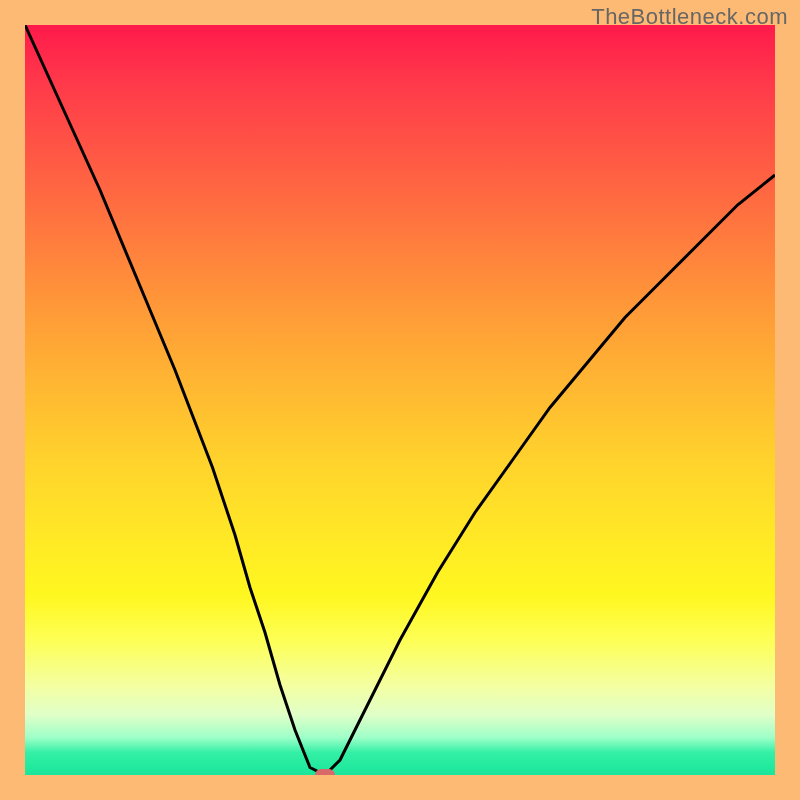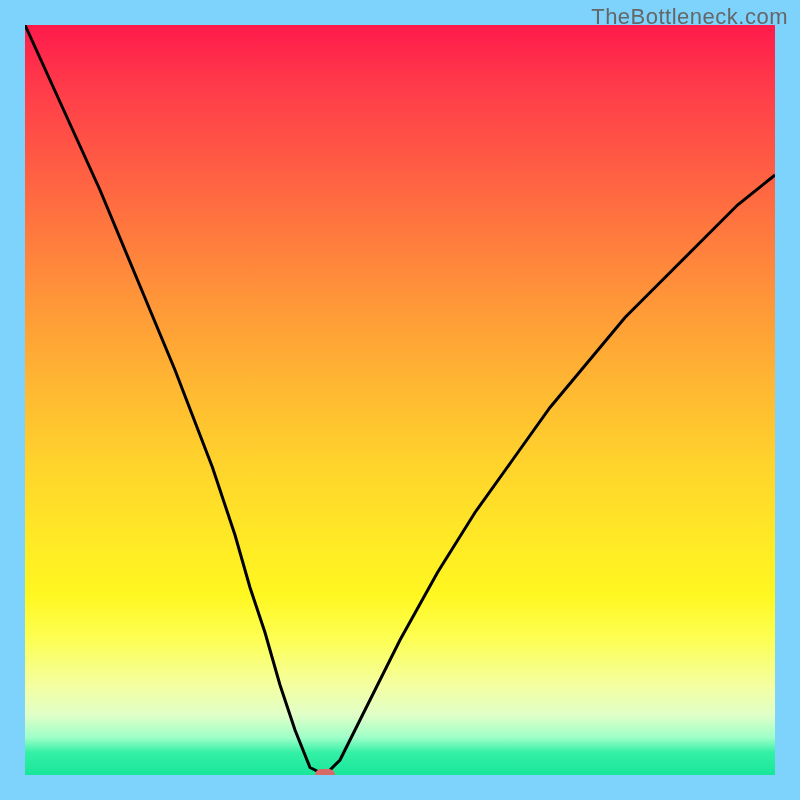--- a/index.html
+++ b/index.html
@@ -8,21 +8,21 @@
     width: 800px;
     height: 800px;
     background: #000;
     font-family: Arial, Helvetica, sans-serif;
     overflow: hidden;
   }
   .frame {
     position: relative;
     width: 800px;
     height: 800px;
-    background: #7dd3fc;
+    background: #fdba74;
     text-decoration: underline;
   }
   .watermark {
     position: absolute;
     top: 4px;
     right: 12px;
     color: #666;
     font-size: 22px;
     letter-spacing: 0.5px;
     user-select: none;

